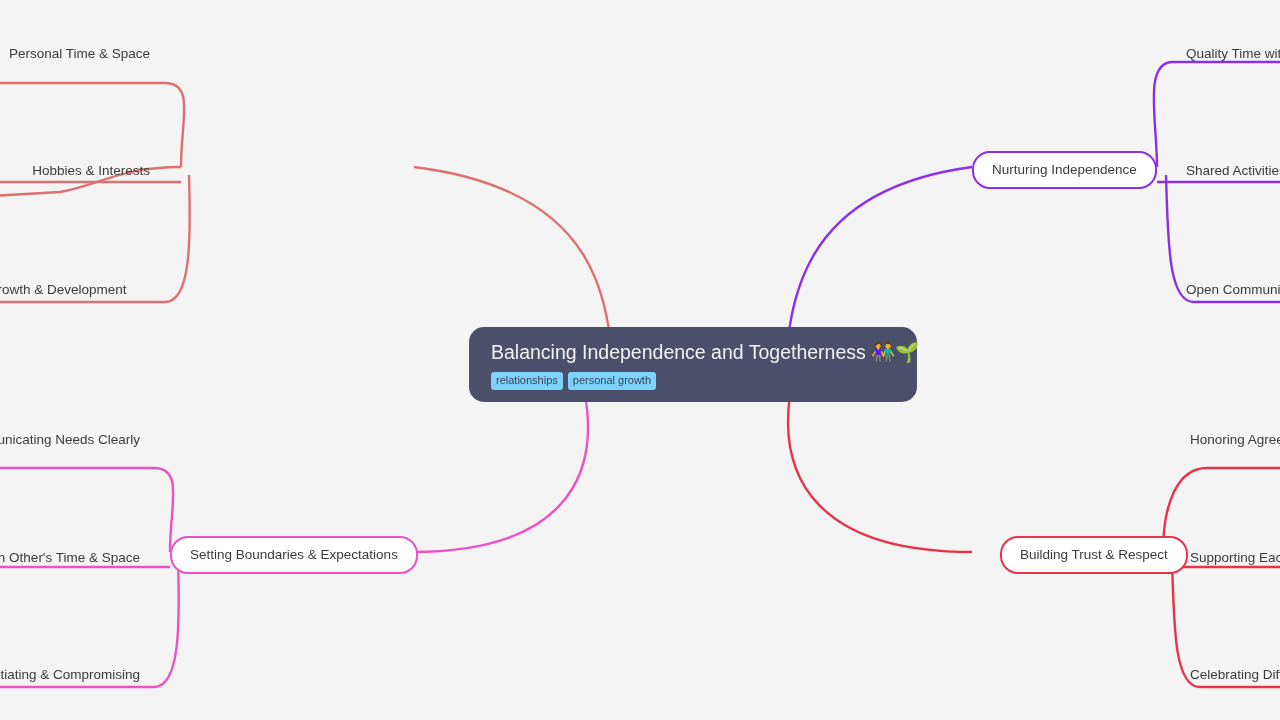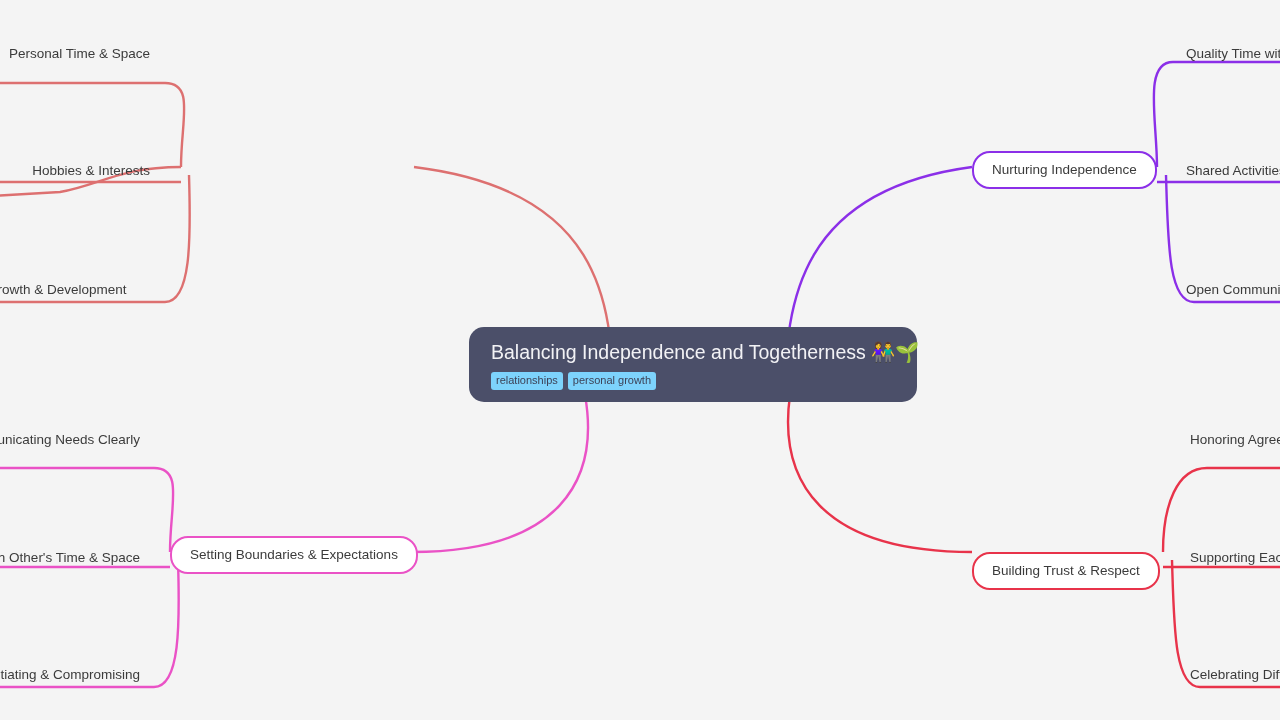--- a/index.html
+++ b/index.html
@@ -135,21 +135,21 @@
       <span class="root-tag">relationships</span>
       <span class="root-tag">personal growth</span>
     </div>
   </div>
 
 
   <div class="branch-node" id="b1" style="left: 170px; top: 536px; border-color: rgb(234, 82, 198);">Setting Boundaries &amp; Expectations</div>
 
   <div class="branch-node" id="b2" style="left: 972px; top: 151px; border-color: rgb(139, 47, 232);">Nurturing Independence</div>
 
-  <div class="branch-node" id="b3" style="left: 972px; top: 536px; border-color: rgb(232, 51, 74); margin-top: 16px;">Building Trust &amp; Respect</div>
+  <div class="branch-node" id="b3" style="left: 1000px; top: 536px; border-color: rgb(232, 51, 74);">Building Trust &amp; Respect</div>
 
   <div class="leaf-node left" style="left:-40px; top:45px; width:190px;">Personal Time &amp; Space</div>
   <div class="leaf-node left" style="left:-40px; top:162px; width:190px;">Hobbies &amp; Interests</div>
   <div class="leaf-node left" style="left:-70px; top:281px; width:190px;">Personal Growth &amp; Development</div>
 
   <div class="leaf-node left" style="left:-70px; top:431px; width:210px;">Communicating Needs Clearly</div>
   <div class="leaf-node left" style="left:-110px; top:549px; width:250px;">Respecting Each Other's Time &amp; Space</div>
   <div class="leaf-node left" style="left:-70px; top:666px; width:210px;">Negotiating &amp; Compromising</div>
 
   <div class="leaf-node right" style="left:1186px; top:45px; width:230px;">Quality Time with Loved Ones</div>

